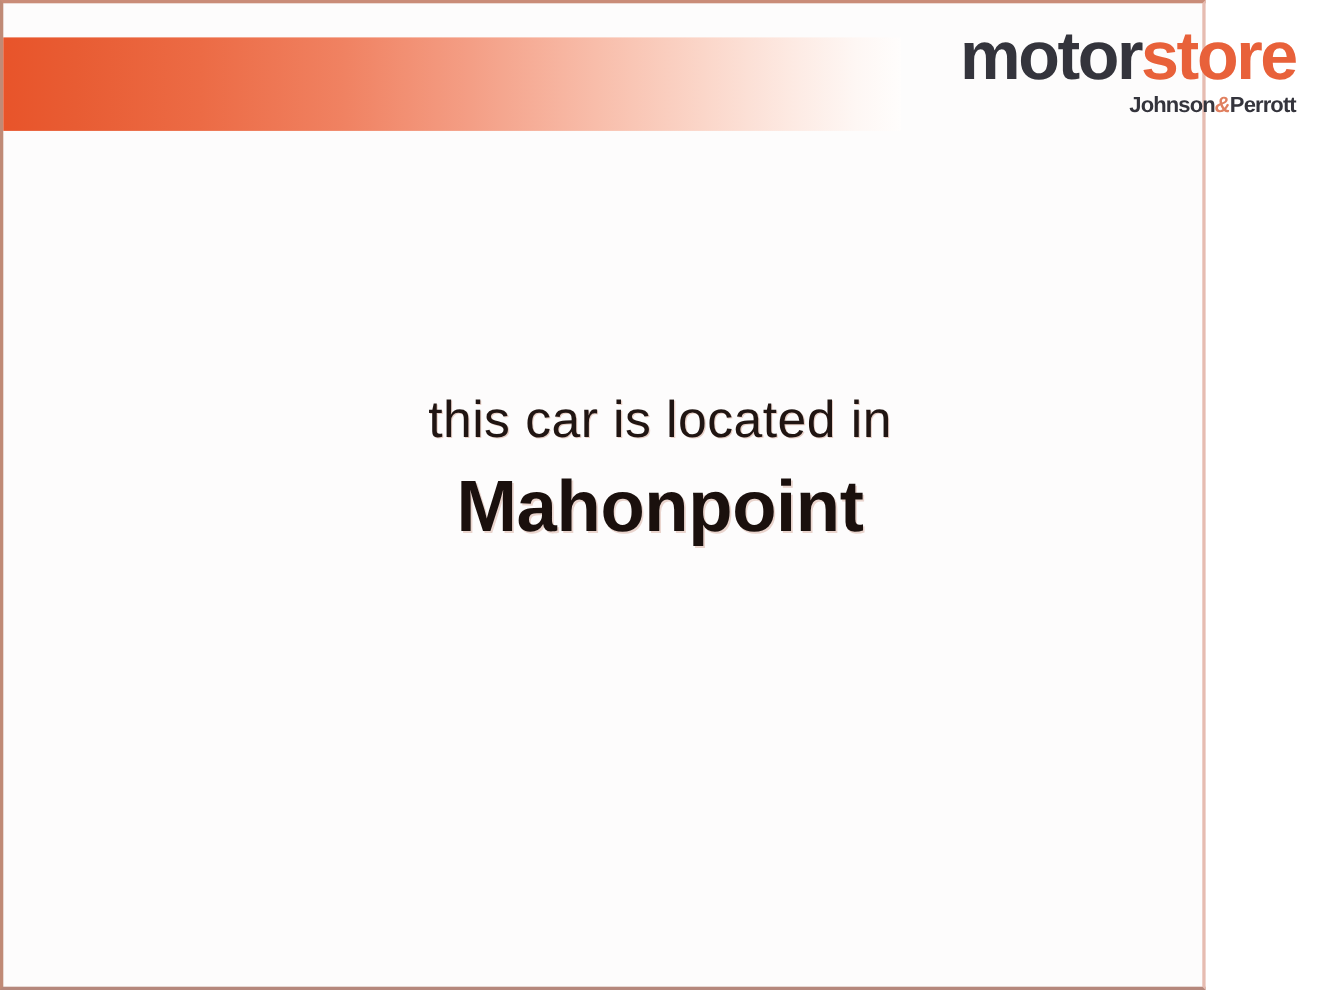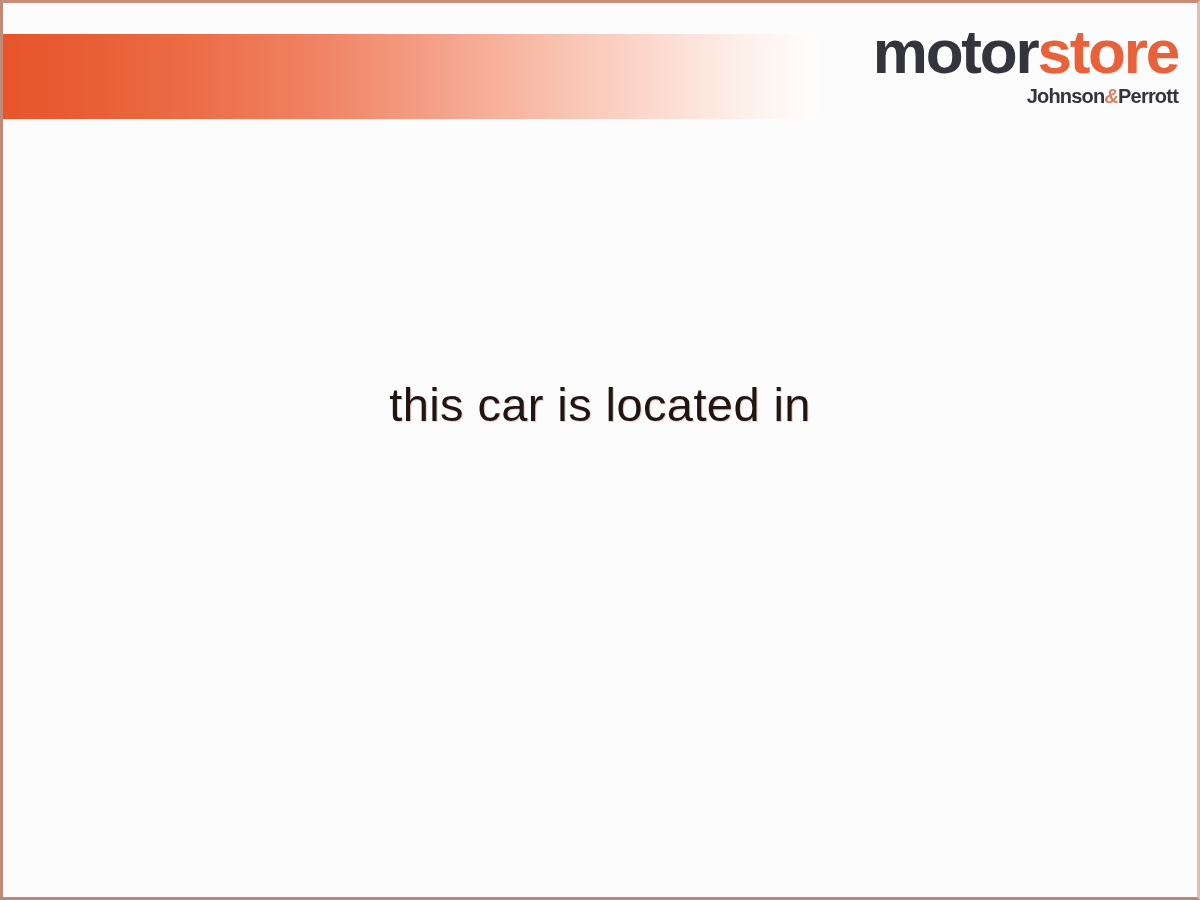--- a/index.html
+++ b/index.html
@@ -9,21 +9,21 @@
   }
   body {
     width: 1200px;
     height: 900px;
     overflow: hidden;
     font-family: "Liberation Sans", sans-serif;
   }
 
   .page {
     position: relative;
-    width: 1200px;
+    width: 1096px;
     height: 900px;
     background: #fdfcfc;
     box-sizing: border-box;
     border-top: 3px solid #c98c78;
     border-left: 3px solid #c08a76;
     border-right: 3px solid #e6bcb1;
     border-bottom: 3px solid #b5887c;
   }
 
   
@@ -89,21 +89,20 @@
   .logo-amp { color: #e08060; font-style: italic; font-weight: bold; }
 
   
   .message {
     position: absolute;
     left: 0;
     top: 352px;
     width: 1194px;
     text-align: center;
     line-height: 1;
-    margin-top: 24px;
   }
 
   .message-line1 {
     font-size: 47px;
     font-weight: normal;
     color: #201512;
     letter-spacing: 0.4px;
     line-height: 1.1;
     text-shadow: 1px 1px 0 rgba(190, 120, 95, 0.35);
   }
@@ -129,15 +128,16 @@
 
     <div class="logo">
       <div class="logo-main"><span class="logo-motor">motor</span><span class="logo-store">store</span></div>
       <div class="logo-sub"><span>Johnson</span><span class="logo-amp">&amp;</span><span>Perrott</span></div>
     </div>
 
   </div>
 
   <div class="message">
     <div class="message-line1">this car is located in</div>
+    <div class="message-line2">Mahonpoint</div>
   </div>
 
 </div>
 
 </body></html>

